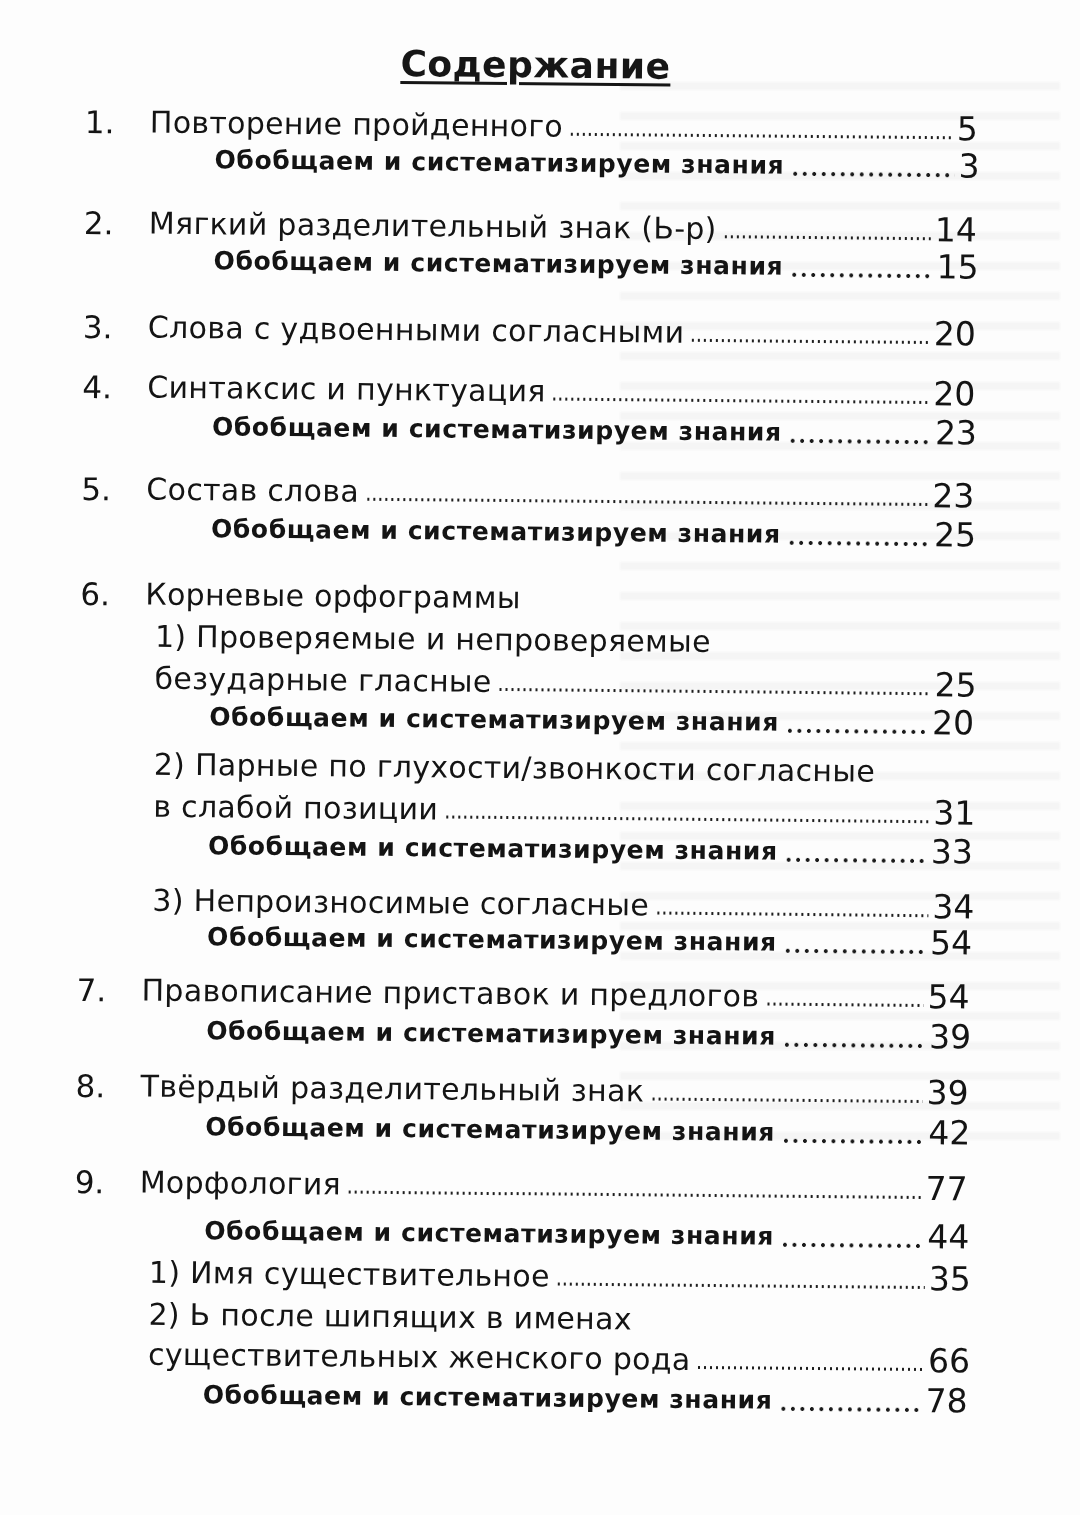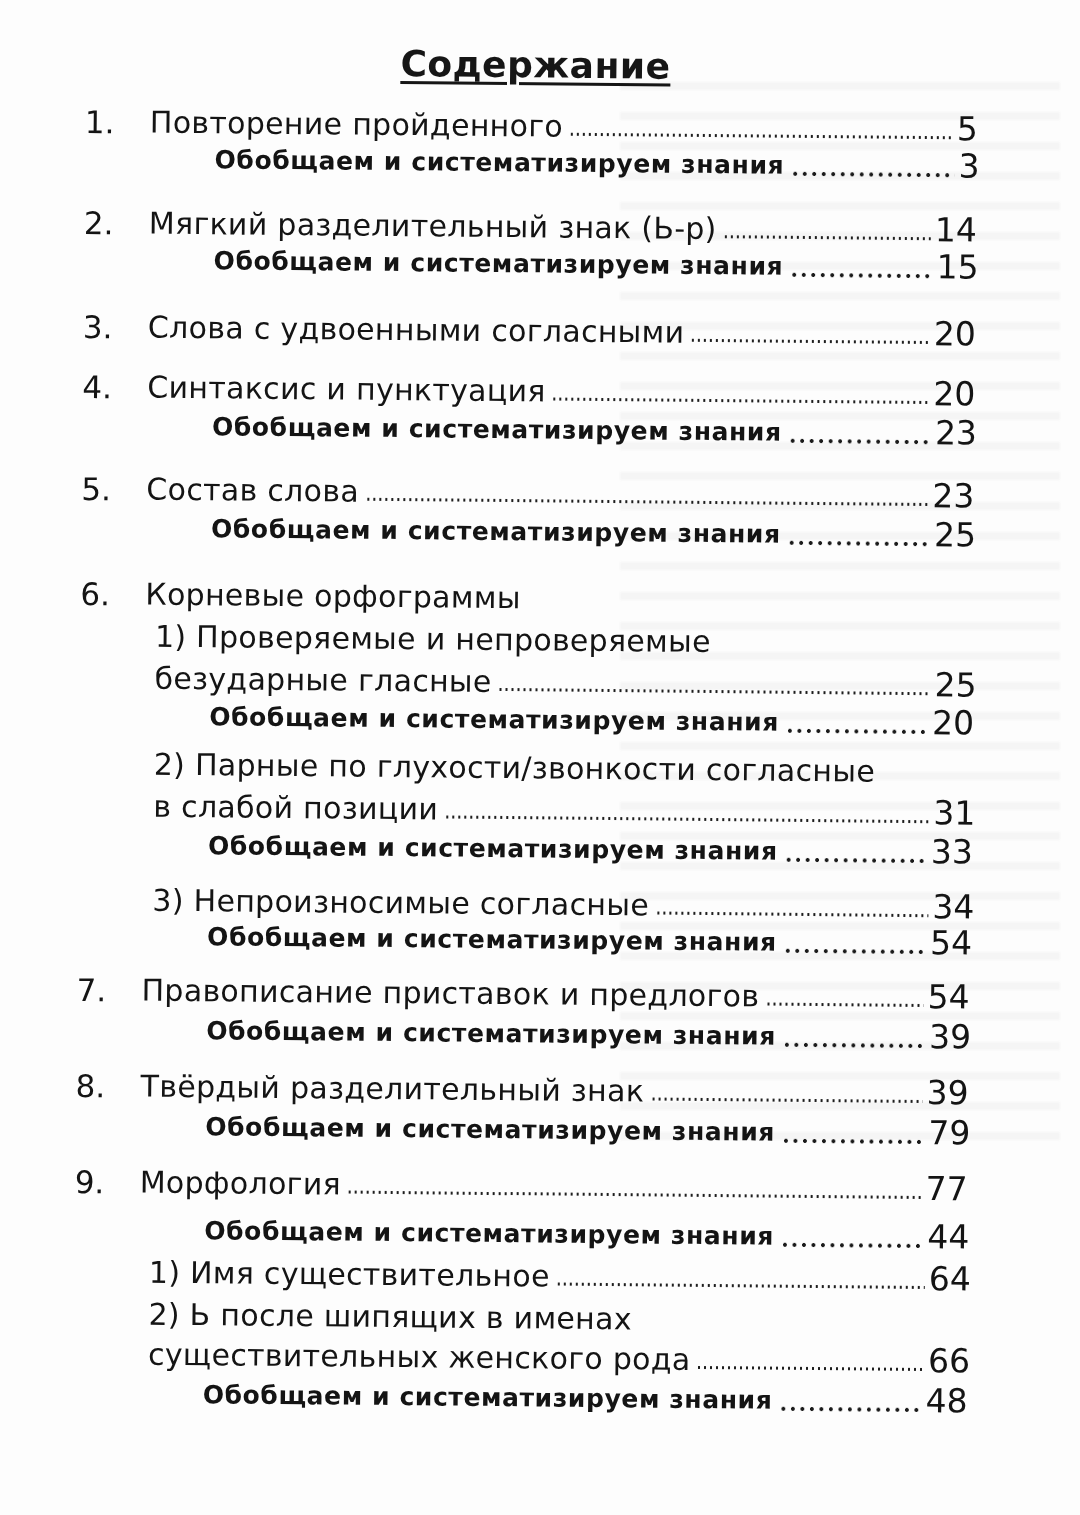--- a/index.html
+++ b/index.html
@@ -182,47 +182,47 @@
 
     <div class="row main" style="top:1064px">
       <span class="num" style="left:-65px">8.</span>
       <span class="txt">Твёрдый разделительный знак</span>
       <span class="dots"></span>
       <span class="pg">39</span>
     </div>
     <div class="row bold" style="top:1104px">
       <span class="txt">Обобщаем и систематизируем знания</span>
       <span class="dots"></span>
-      <span class="pg">79</span>
+      <span class="pg">42</span>
     </div>
 
     <div class="row main" style="top:1160px">
       <span class="num" style="left:-65px">9.</span>
       <span class="txt">Морфология</span>
       <span class="dots"></span>
       <span class="pg">77</span>
     </div>
     <div class="row bold" style="top:1208px">
       <span class="txt">Обобщаем и систематизируем знания</span>
       <span class="dots"></span>
       <span class="pg">44</span>
     </div>
     <div class="row sub" style="top:1250px">
       <span class="txt">1) Имя существительное</span>
       <span class="dots"></span>
-      <span class="pg">64</span>
+      <span class="pg">35</span>
     </div>
     <div class="row sub" style="top:1292px">
       <span class="txt">2) Ь после шипящих в именах</span>
     </div>
     <div class="row cont" style="top:1332px">
       <span class="txt">существительных женского рода</span>
       <span class="dots"></span>
       <span class="pg">66</span>
     </div>
     <div class="row bold" style="top:1372px">
       <span class="txt">Обобщаем и систематизируем знания</span>
       <span class="dots"></span>
-      <span class="pg">48</span>
+      <span class="pg">78</span>
     </div>
 
   </div>
 </div>
 
 </body></html>

